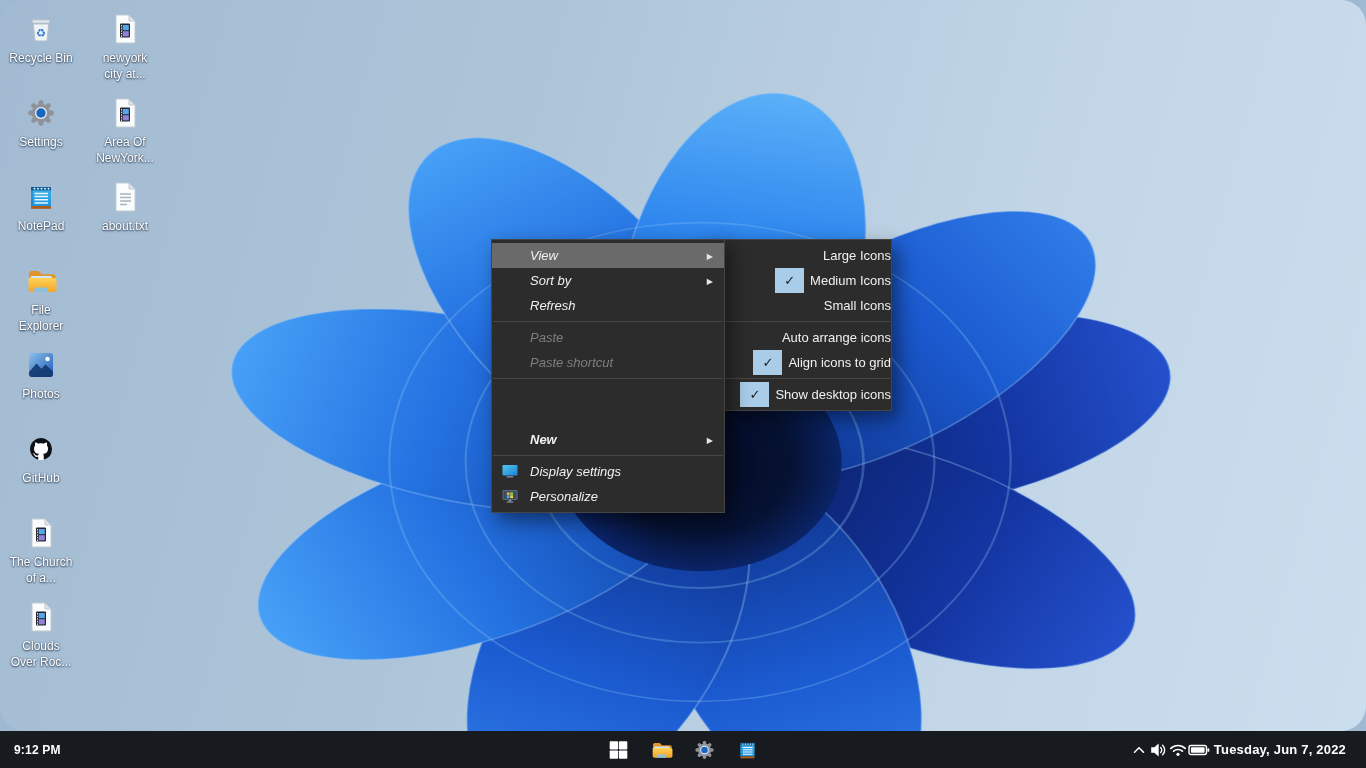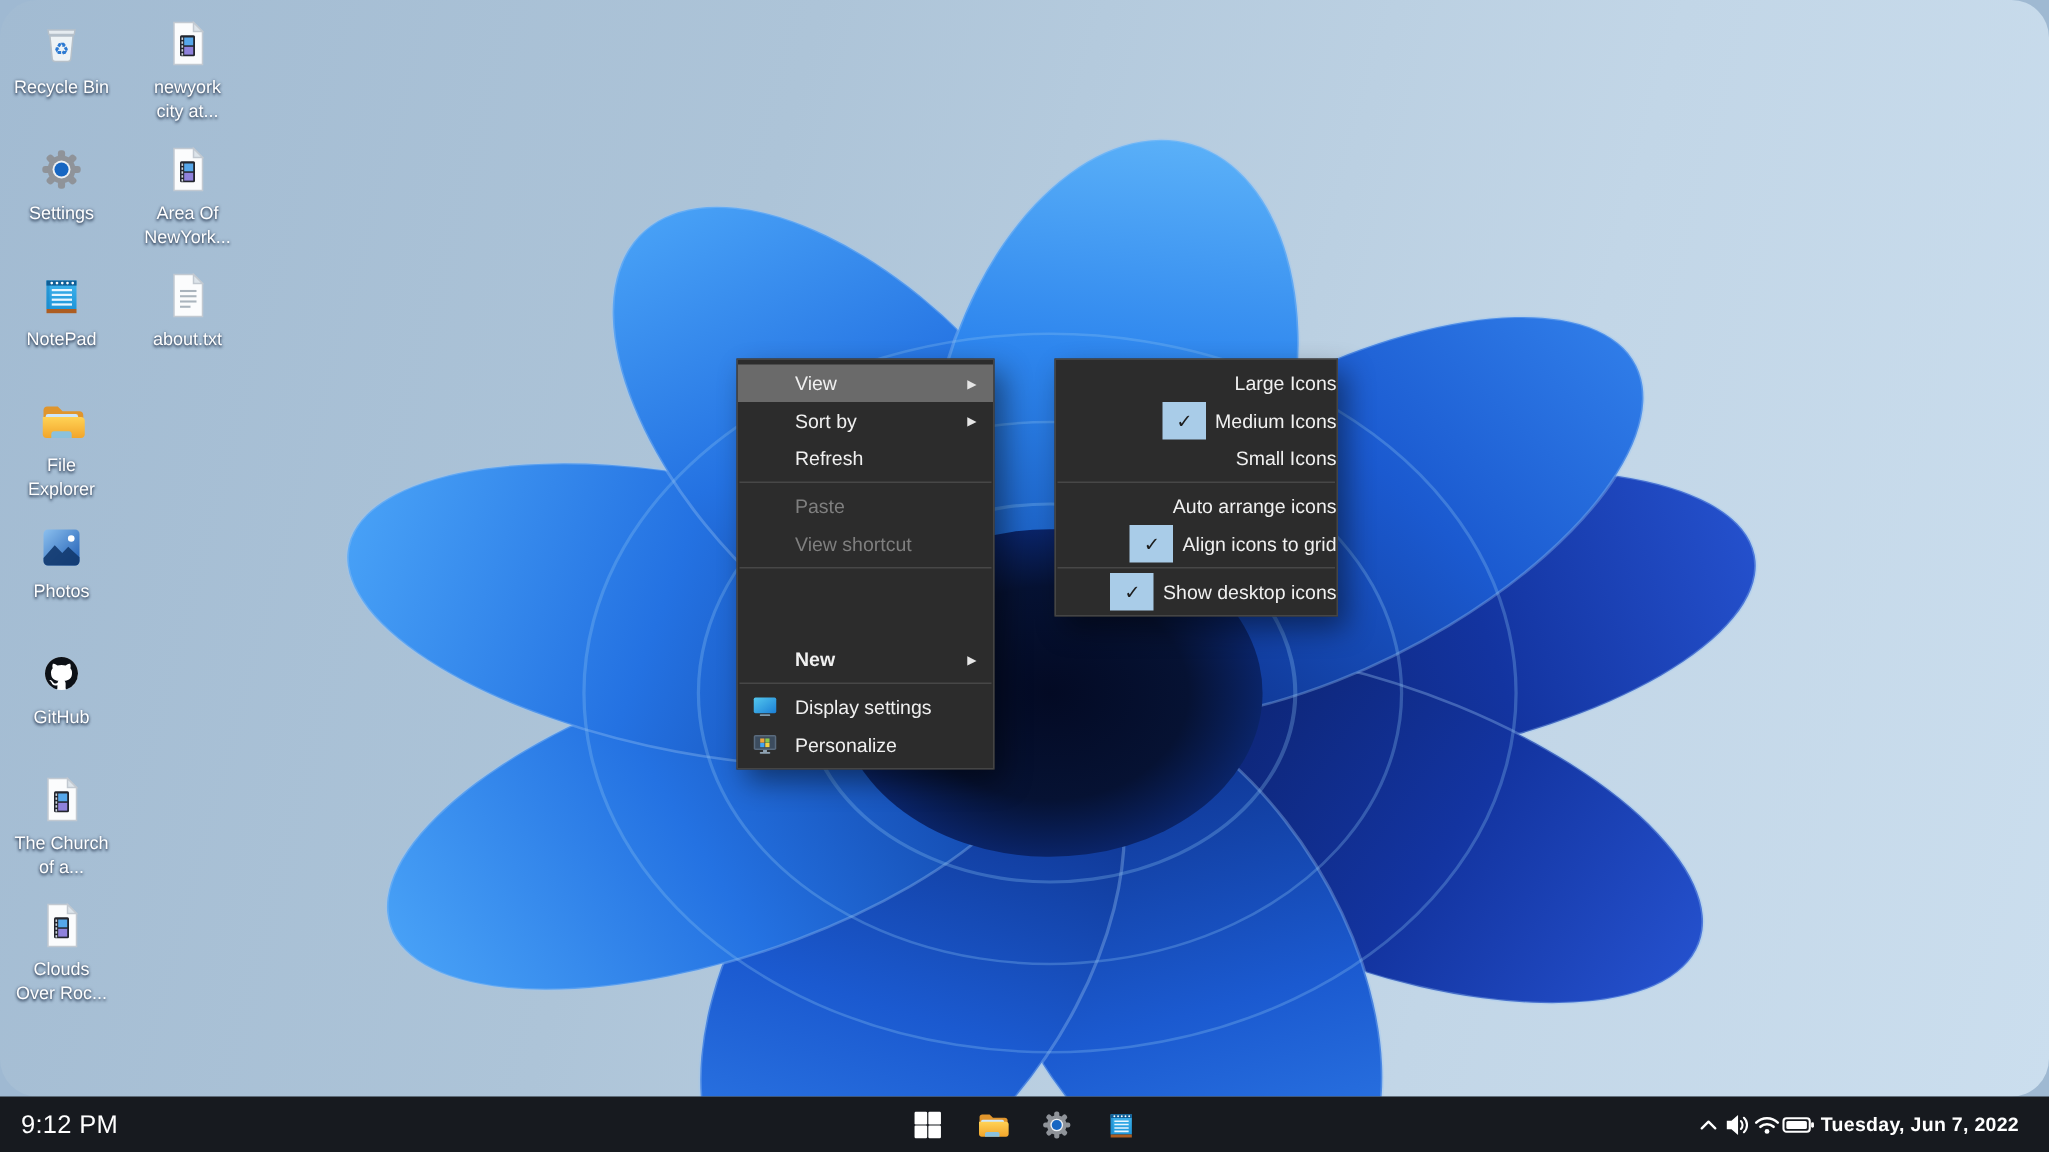--- a/index.html
+++ b/index.html
@@ -26,21 +26,21 @@
     font-size:12px;color:#ffffff;text-align:center;line-height:1.35;
     white-space:pre-line;
     text-shadow:0 1px 2px rgba(15,30,55,.8),0 0 2px rgba(15,30,55,.5);
   }
   
   .ctx,.sub{
     position:absolute;background:#2c2c2c;border:1px solid #454545;
     box-shadow:6px 8px 18px rgba(0,0,0,.45);
     padding:3px 0;box-sizing:border-box;color:#f0f0f0;font-size:13px;
   }
-  .ctx{left:491px;top:239px;width:172px;z-index:6;}
+  .ctx{left:491px;top:239px;width:234px;z-index:6;font-style:italic;}
   .sub{left:703px;top:239px;width:189px;z-index:5;}
   .ctx-item{
     height:25px;display:flex;align-items:center;position:relative;
     padding-left:38px;
   }
   .ctx-item.hl{background:#6a6a6a;}
   .ctx-item.disabled{color:#7f7f7f;}
   .ctx-item.bold{font-weight:bold;margin-top:48px;}
   .ctx-item .mi{position:absolute;left:9px;top:3px;width:18px;height:18px;}
   .ctx-arrow{position:absolute;right:11px;top:50%;transform:translateY(-50%);font-size:8px;color:#e6e6e6;}
@@ -49,21 +49,21 @@
   .sub-item{height:25px;display:flex;align-items:center;justify-content:flex-end;}
   .sub-check{width:29px;height:25px;flex:none;display:flex;align-items:center;justify-content:center;font-size:13px;color:#1c1c1c;}
   .sub-check.on{background:#a9cce8;}
   .sub-label{margin-left:6px;}
   
   .taskbar{
     position:absolute;left:0;bottom:0;width:1366px;height:37px;background:#171a1f;z-index:10;
   }
   .tb-time{
     position:absolute;left:14px;top:0;height:37px;display:flex;align-items:center;
-    color:#ffffff;font-size:17px;font-weight:400;letter-spacing:.2px;
+    color:#ffffff;font-size:12px;font-weight:700;letter-spacing:.2px;
   }
   .tb-center{
     position:absolute;left:50%;top:0;transform:translateX(-50%);
     height:37px;display:flex;align-items:center;gap:17px;
   }
   .tb-app{width:26px;height:26px;display:flex;align-items:center;justify-content:center;border-radius:4px;}
   .tb-app svg{width:24px;height:24px;display:block;}
   .tb-right{
     position:absolute;right:20px;top:0;height:37px;display:flex;align-items:center;gap:0;
   }
@@ -344,21 +344,21 @@
       <span class="ctx-arrow">▶</span>
     </div>
     <div class="ctx-item">
       <span>Refresh</span>
     </div>
     <div class="menu-sep"></div>
     <div class="ctx-item disabled">
       <span>Paste</span>
     </div>
     <div class="ctx-item disabled">
-      <span>View shortcut</span>
+      <span>Paste shortcut</span>
     </div>
     <div class="menu-sep"></div>
     <div class="ctx-item bold">
       <span>New</span>
       <span class="ctx-arrow">▶</span>
     </div>
     <div class="menu-sep"></div>
     <div class="ctx-item">
       <svg class="mi">
           <use href="#i-display"></use>

